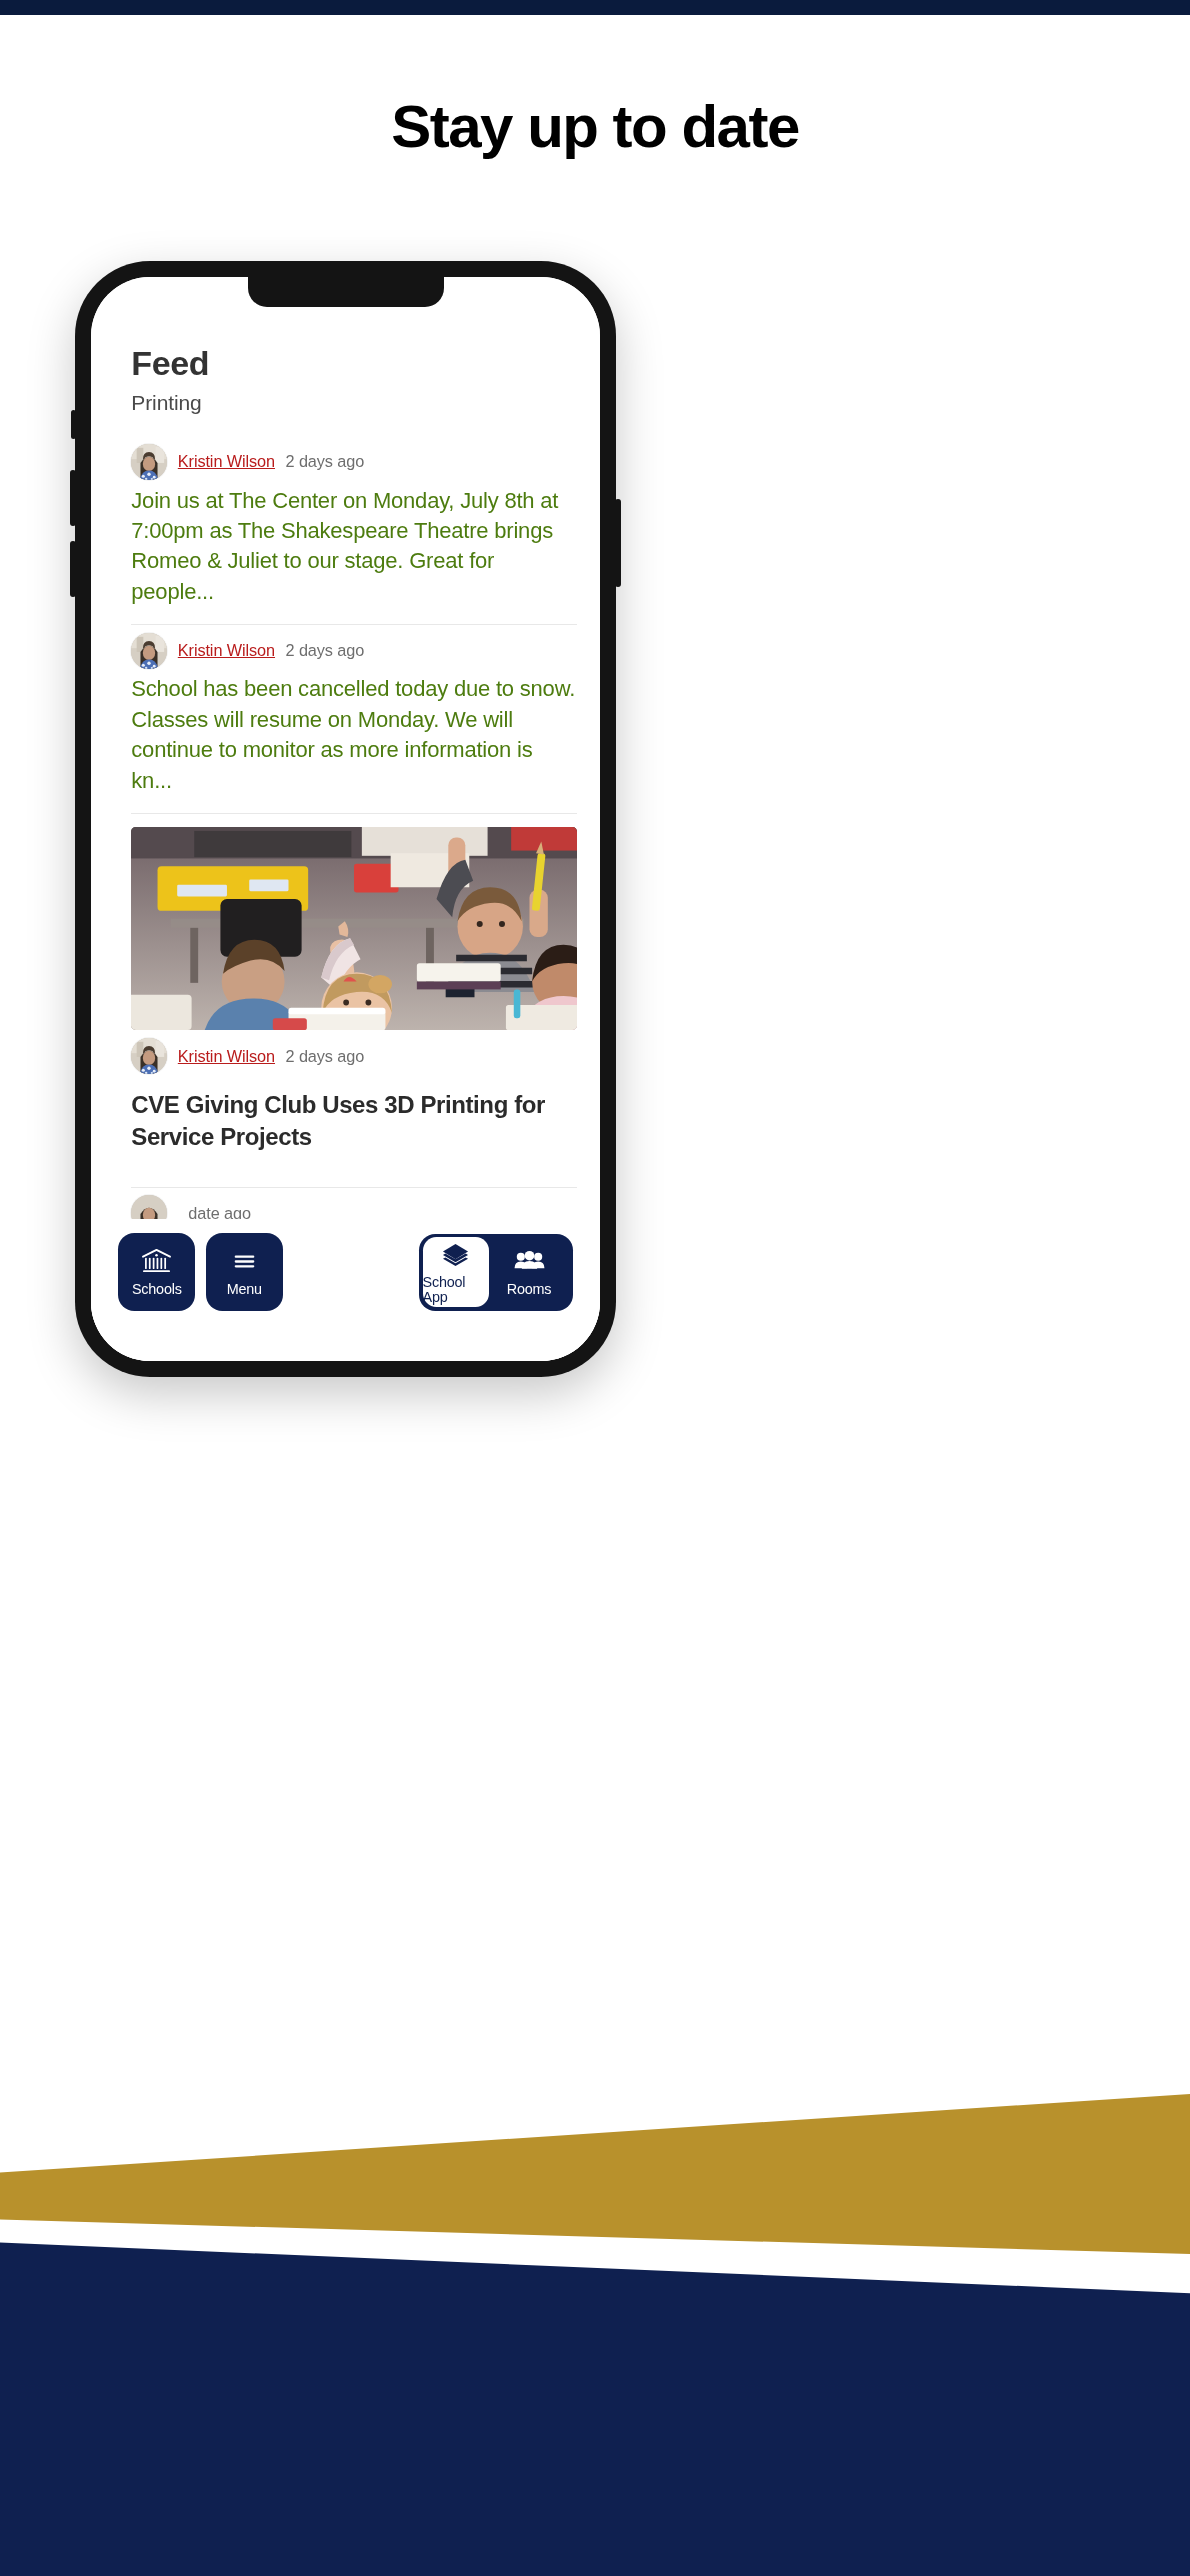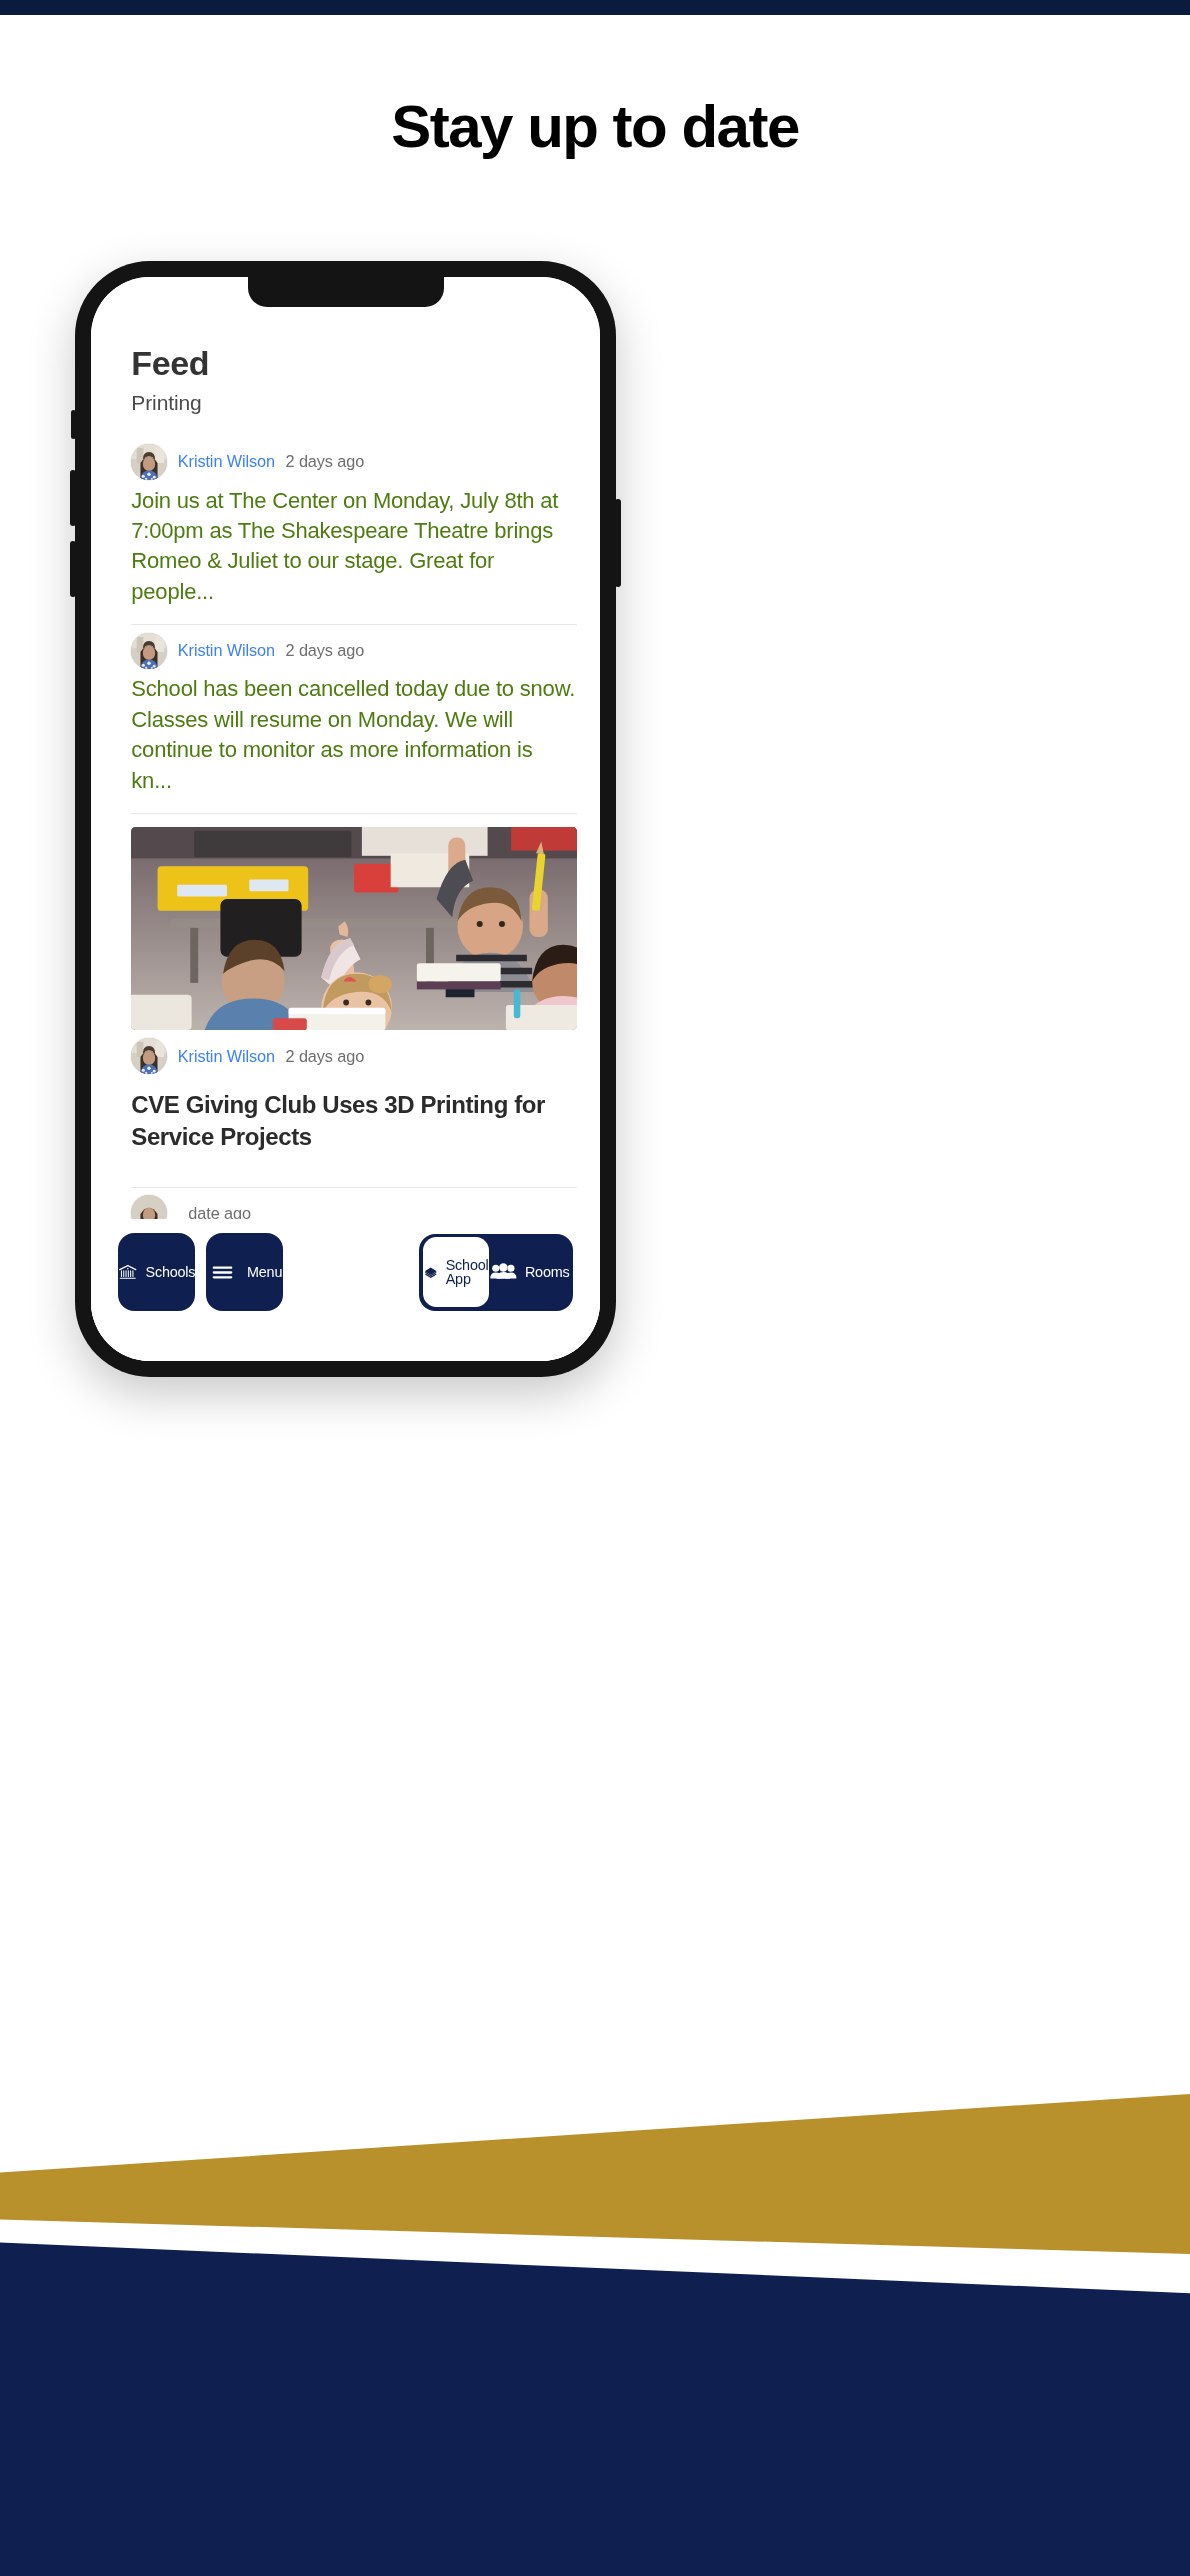--- a/index.html
+++ b/index.html
@@ -90,21 +90,21 @@
     display:flex; align-items:center; gap:10.5px;
     padding:7.7px 0 5.8px 0;
   }
   .avatar{
     width:36px; height:36px; border-radius:50%;
     flex:0 0 36px; overflow:hidden; position:relative;
     background:#c9c3b8;
     box-shadow:0 0 0 1px rgba(0,0,0,.05);
   }
   .avatar svg{ display:block; width:36px; height:36px; }
-  .meta-name{ font-size:16.3px; color:#3b82f6; letter-spacing:-0.1px; }
+  .meta-name{ font-size:16.3px; color:#b91c1c; letter-spacing:-0.1px;text-decoration:underline; }
   .meta-time{ font-size:16.3px; color:#6e6e6e; letter-spacing:-0.1px; }
 
   .post-body{
     font-size:22px; line-height:1.38; color:#4d7c0f;
     letter-spacing:-0.2px;
     padding-bottom:17px;
   }
   .post-headline{
     font-size:24px; line-height:1.3; font-weight:bold; color:#2b2b2b;
     letter-spacing:-0.4px;
@@ -127,21 +127,21 @@
     display:flex; align-items:center;
     padding:0 27px 36px 27px;
     z-index:15;
   }
   .nav-left{ display:flex; gap:10.5px; }
   .nav-right{ margin-left:auto; display:flex;
     background:#0f2050; border-radius:16.3px; padding:3.8px; gap:0; }
   .nav-btn{
     width:77px; height:78px;
     background:#0f2050; border-radius:16.3px;
-    display:flex; 
+    display:flex; flex-direction:column;
     align-items:center; justify-content:center; gap:7.7px;
     color:#ffffff;
   }
   .nav-btn.pill{
     background:#ffffff; color:#0f2050; border-radius:13.4px;
     width:66px; height:70px;
   }
   .nav-btn.flat{ background:transparent; width:81px; height:70px; }
   .nav-label{ font-size:14.4px; letter-spacing:-0.2px; line-height:1; }
   .nav-icon{ width:33px; height:27px; display:block; }

